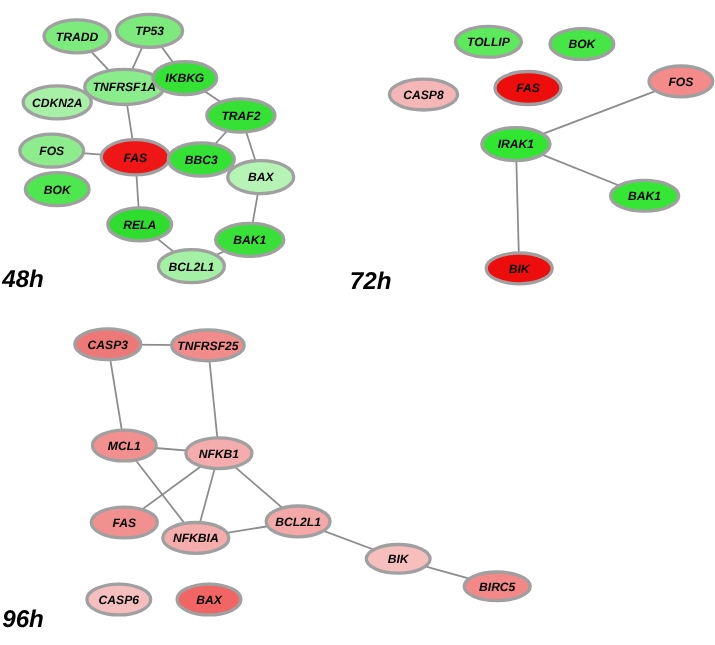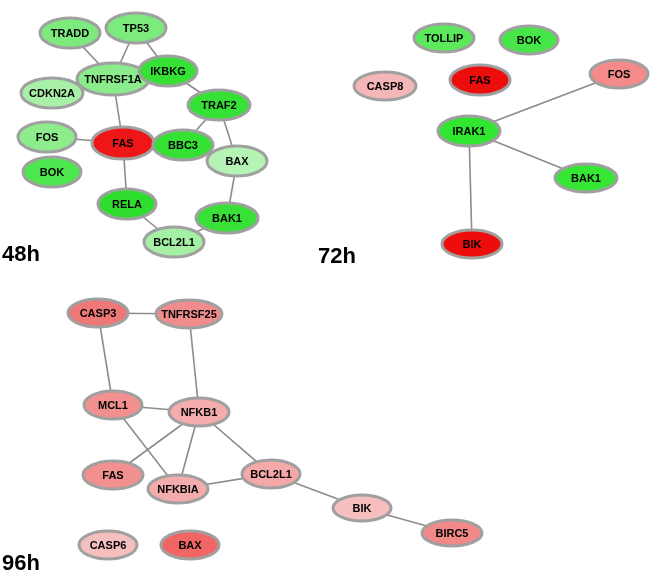--- a/index.html
+++ b/index.html
@@ -7,20 +7,21 @@
     padding: 0;
     background: #ffffff;
     font-family: "Liberation Sans", sans-serif;
   }
   .figure-wrap {
     position: relative;
     width: 650px;
     height: 586px;
     background: #ffffff;
     overflow: hidden;
+    font-style: italic;
   }
   svg { display: block; }
   .net-edge {
     stroke: #8c8c8c;
     stroke-width: 1.6;
     fill: none;
   }
   .net-node-ellipse {
     stroke: #a0a0a0;
     stroke-width: 3;

